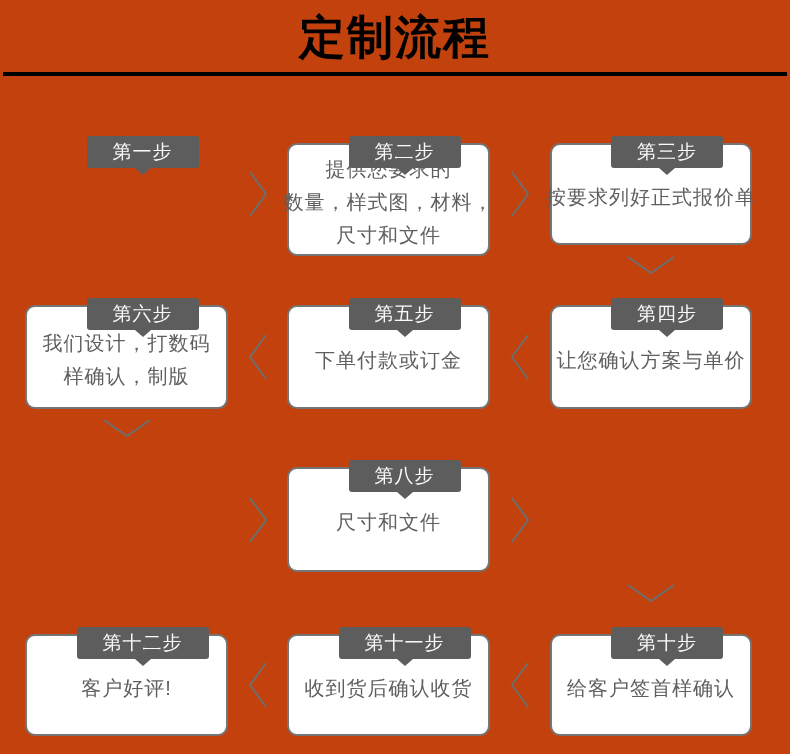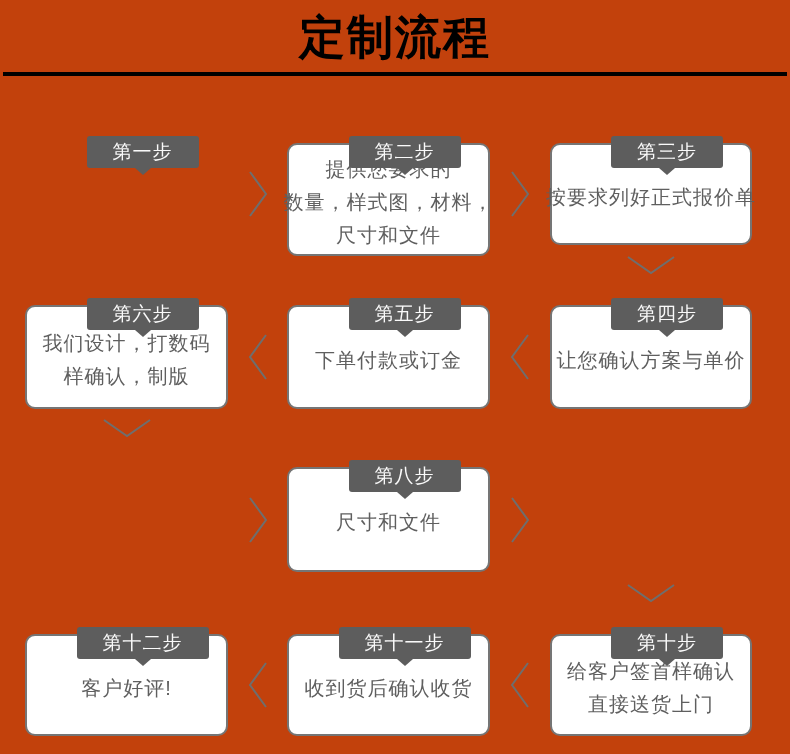--- a/index.html
+++ b/index.html
@@ -246,18 +246,17 @@
     <div class="harrow" style="grid-area:7/4">
       <svg width="22" height="50" viewBox="0 0 22 50">
           <polyline class="arrow-stroke" points="19,3 3,25 19,47"></polyline>
         </svg>
     </div>
 
     <div class="card" style="grid-area:7/5">
       <div class="badge"><span>第十步</span></div>
       <div class="box">
         <div class="line">给客户签首样确认</div>
-        <div class="line">直接送货上门</div>
       </div>
     </div>
 
   </div>
 </div>
 
 </body></html>

